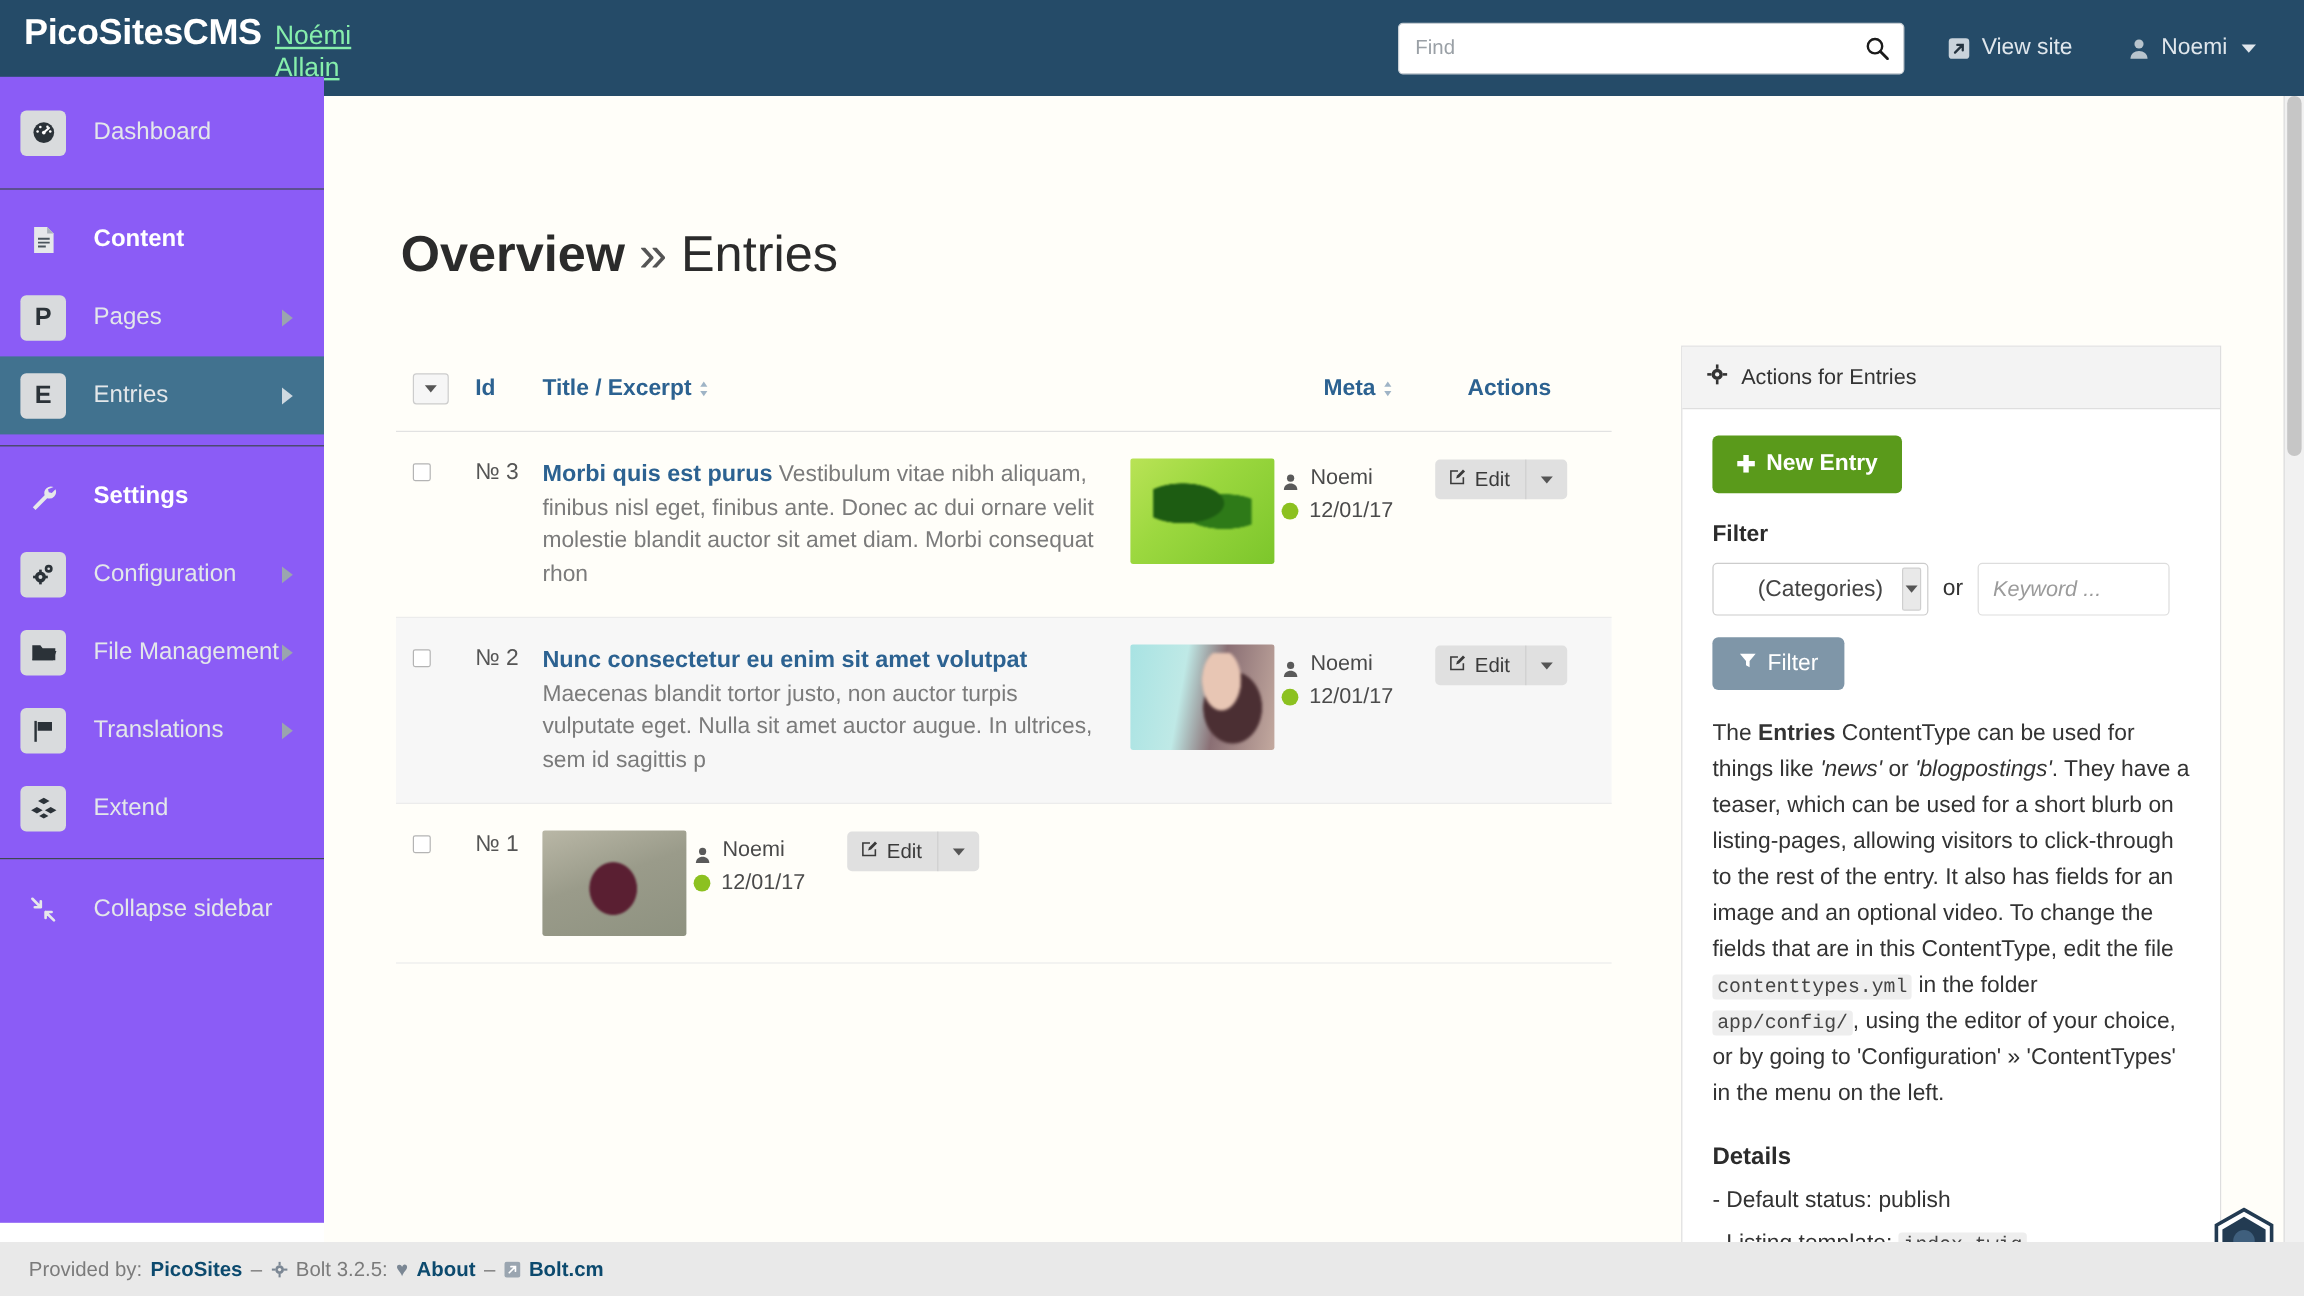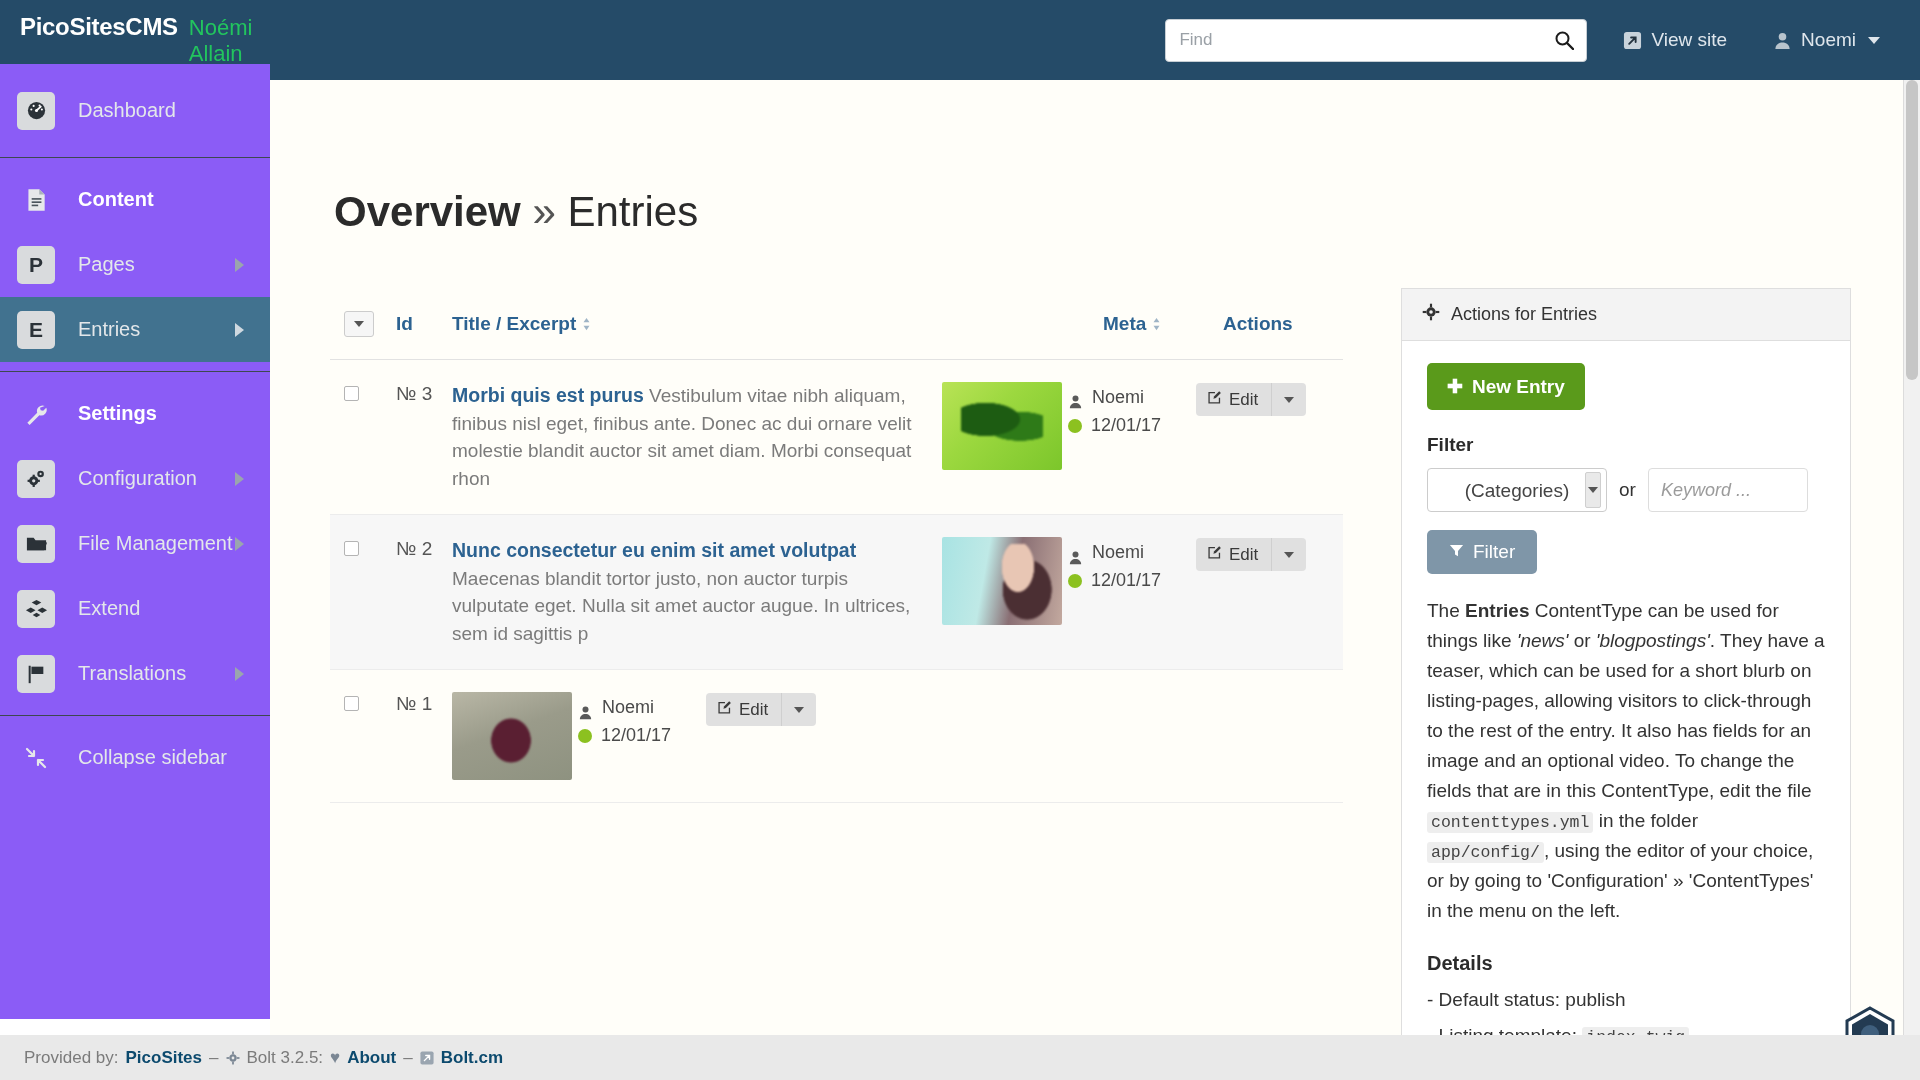--- a/index.html
+++ b/index.html
@@ -17,23 +17,23 @@
     width: 1920px; height: 80px;
     background: #254b68;
     display: flex; align-items: center;
   }
   .brand-wrap {
     width: 270px; padding-left: 20px;
     display: flex; align-items: baseline; gap: 11px;
     flex: 0 0 auto;
   }
   .brand {
-    color: #ffffff; font-size: 24px; font-weight: bold; letter-spacing: -.3px;
-  }
-  .brand-sub { color: #22c55e; font-size: 22px; font-weight: normal; }
+    color: #ffffff; font-size: 30px; font-weight: bold; letter-spacing: -.3px;
+  }
+  .brand-sub { color: #86efac; font-size: 22px; font-weight: normal; text-decoration: underline; }
 
   .nav-spacer { flex: 1 1 auto; }
 
   .search-box {
     position: relative; width: 422px; height: 43px; flex: 0 0 auto;
     margin-right: 36px;
   }
   .search-input {
     width: 100%; height: 100%;
     border: 1px solid #c7ced4; border-radius: 4px;
@@ -374,38 +374,38 @@
         <svg viewBox="0 0 24 24" width="23" height="23">
             <path d="M2 6h7l2 2.5h11V19H2z" fill="#2b3238"></path>
             <path d="M2 19l3-8h18l-3 8z" fill="#2b3238"></path>
           </svg>
       </span>
       <span class="sb-label">File Management</span>
       <span class="sb-arrow"></span>
     </a>
     <a class="sb-item">
       <span class="sb-ico">
+        <svg viewBox="0 0 24 24" width="22" height="22">
+            <rect x="4" y="3" width="2.2" height="19" fill="#2b3238"></rect>
+            <path d="M7 4h13v8H7z" fill="#2b3238"></path>
+          </svg>
+      </span>
+      <span class="sb-label">Translations</span>
+      <span class="sb-arrow"></span>
+    </a>
+    <a class="sb-item">
+      <span class="sb-ico">
         <svg viewBox="0 0 24 24" width="23" height="23">
             <path d="M12 3l5 2.8-5 2.8-5-2.8z" fill="#2b3238"></path>
             <path d="M6 11l5 2.8-5 2.8-5-2.8z" fill="#2b3238"></path>
             <path d="M18 11l5 2.8-5 2.8-5-2.8z" fill="#2b3238"></path>
             <path d="M12 16.4l4 2.3-4 2.3-4-2.3z" fill="#2b3238"></path>
           </svg>
       </span>
       <span class="sb-label">Extend</span>
-    </a>
-    <a class="sb-item">
-      <span class="sb-ico">
-        <svg viewBox="0 0 24 24" width="22" height="22">
-            <rect x="4" y="3" width="2.2" height="19" fill="#2b3238"></rect>
-            <path d="M7 4h13v8H7z" fill="#2b3238"></path>
-          </svg>
-      </span>
-      <span class="sb-label">Translations</span>
-      <span class="sb-arrow"></span>
     </a>
   </div>
 
   <div class="sb-group last">
     <a class="sb-item">
       <span class="sb-ico flat">
         <svg viewBox="0 0 24 24" width="24" height="24" stroke="#e6e8ea" stroke-width="2.2" stroke-linecap="round" fill="none">
             <path d="M3 3l7 7M10 10V5M10 10H5"></path>
             <path d="M21 21l-7-7M14 14v5M14 14h5"></path>
           </svg>

